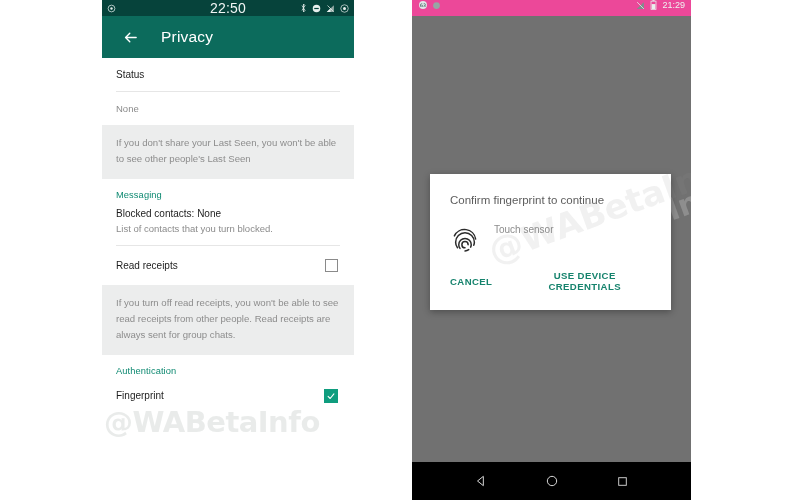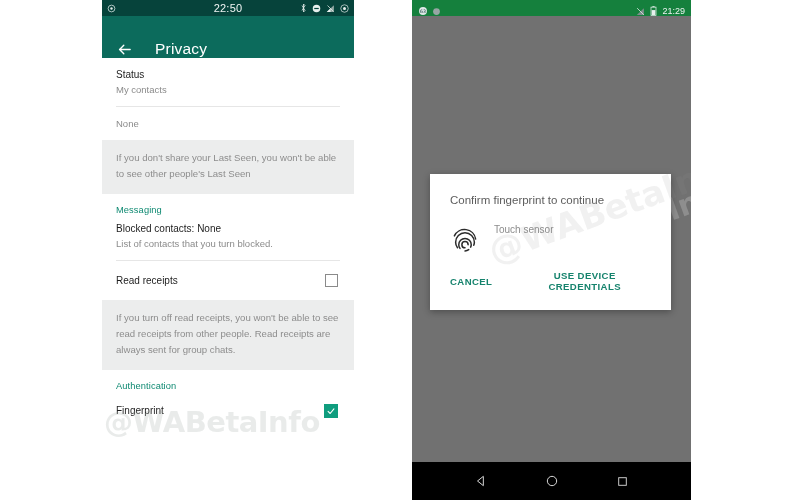--- a/index.html
+++ b/index.html
@@ -32,39 +32,39 @@
     padding: 0 5px;
     color: #e8f0ee;
     font-size: 8.5px;
     position: relative;
   }
   .sb-left { display: flex; align-items: center; gap: 4px; }
   .sb-clock {
     position: absolute;
     left: 0; right: 0;
     text-align: center;
-    font-size: 11px;
+    font-size: 14px;
     letter-spacing: .2px;
     color: #f0f5f4;
   }
   .sb-right {
     position: absolute;
     right: 5px;
     display: flex;
     align-items: center;
     gap: 5px;
   }
   .sb-ico { display: block; }
 
   .toolbar {
     height: 42px;
     background: #0c6b5c;
     display: flex;
-    align-items: flex-end;
-    padding: 0 14px;
+    align-items: center;
+    padding: 0 20px;
     gap: 22px;
   }
   .toolbar-title {
     color: #ffffff;
     font-size: 15.5px;
     font-weight: normal;
     letter-spacing: .2px;
   }
   .back-arrow { display: block; cursor: pointer; }
 
@@ -149,23 +149,23 @@
     position: absolute;
     left: 412px;
     top: 0;
     width: 279px;
     height: 500px;
     background: #717171;
     overflow: hidden;
   }
   .r-statusbar {
     height: 16px;
-    background: #15803d;
-    display: flex;
-    align-items: flex-end;
+    background: #ec4899;
+    display: flex;
+    align-items: flex-start;
     padding: 0 6px;
     position: relative;
   }
   .r-sb-right {
     position: absolute;
     right: 6px;
     display: flex;
     align-items: center;
     gap: 5px;
     color: #eef3f2;
@@ -294,21 +294,20 @@
     <svg class="back-arrow" width="17" height="17" viewBox="0 0 24 24">
       <path d="M20 12 H5 M11 6 L5 12 L11 18" fill="none" stroke="#ffffff" stroke-width="1.9" stroke-linecap="round" stroke-linejoin="round"></path>
     </svg>
     <div class="toolbar-title">Privacy</div>
   </div>
 
   <div class="list">
 
     <div class="row">
       <div class="row-title">Status</div>
-      <div class="row-sub">My contacts</div>
     </div>
 
     <div class="divider"></div>
 
     <div class="row">
       <div class="row-sub">None</div>
     </div>
 
     <div class="footer-note">If you don't share your Last Seen, you won't be able to see other people's Last Seen</div>
 

